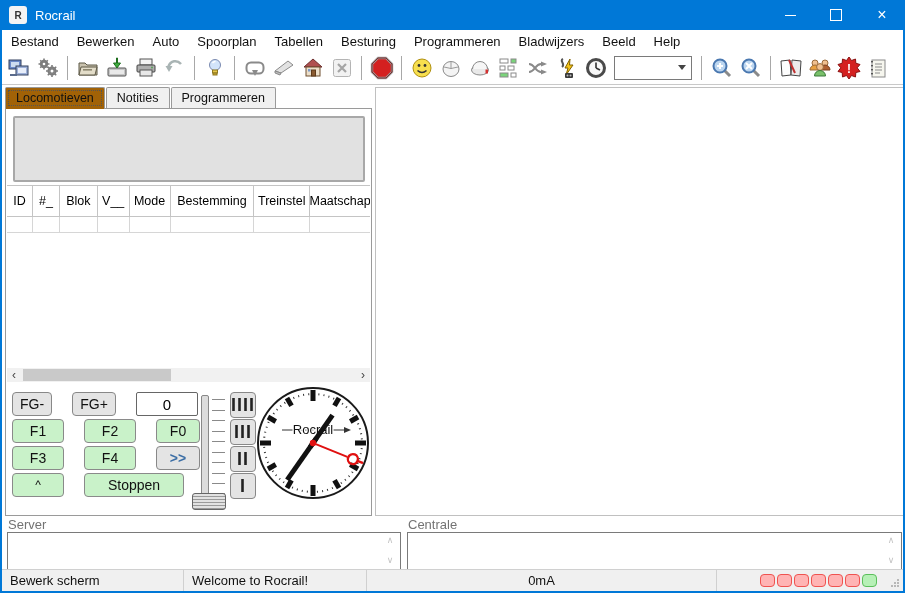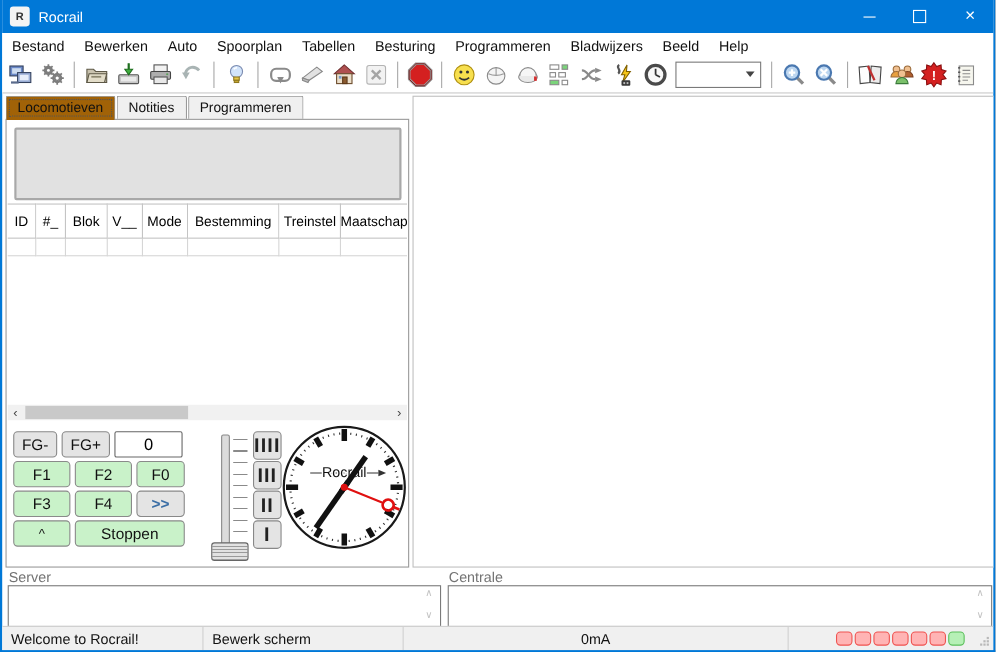--- a/index.html
+++ b/index.html
@@ -40,21 +40,21 @@
   .trow{display:flex;}
   .th{font-weight:normal;display:flex;align-items:center;justify-content:center;height:30px;
       border-right:1px solid #c4c4c4;border-top:1px solid #c4c4c4;border-bottom:1px solid #c4c4c4;
       overflow:hidden;white-space:nowrap;background:#fff;}
   .td{height:15px;border-right:1px solid #d6d6d6;border-bottom:1px solid #d6d6d6;}
   
   .hscroll{position:absolute;left:1px;top:259px;width:363px;height:14px;background:#f1f1f1;display:flex;align-items:center;}
   .harrow{width:14px;text-align:center;font-size:12px;color:#444;line-height:14px;}
   .hthumb{position:absolute;left:16px;top:1px;width:148px;height:12px;background:#c9c9c9;}
   
-  .btnrow{position:absolute;display:flex;gap:4px;}
+  .btnrow{position:absolute;display:flex;gap:20px;}
   .gbtn,.fnbtn{height:24px;border-radius:4px;font-size:14px;display:flex;align-items:center;justify-content:center;box-sizing:border-box;}
   .gbtn{background:#e4e4e4;border:1px solid #888;color:#111;}
   .fnbtn{background:#c9f2c9;border:1px solid #8a8a8a;color:#111;}
   .speed{width:62px;height:24px;border:1px solid #666;border-radius:2px;font-size:15px;text-align:center;font-family:"Liberation Sans",sans-serif;box-sizing:border-box;padding:0;}
   .morebtn{color:#3b6ea5;font-weight:bold;}
   .slider{position:absolute;left:186px;top:284px;width:34px;height:116px;}
   .strack{position:absolute;left:9px;top:2px;width:6px;height:104px;background:#dcdcdc;border:1px solid #888;border-radius:2px;}
   .sticks{position:absolute;left:20px;top:6px;width:13px;height:96px;
           background:repeating-linear-gradient(to bottom,#8a8a8a 0 1px,transparent 1px 10.5px);}
   .shandle{position:absolute;left:0;top:100px;width:32px;height:15px;background:#e2e2e2;border:1px solid #666;border-radius:3px;
@@ -453,25 +453,25 @@
   <span class="iolabel" style="left:406px;top:517px">Centrale</span>
   <div class="iobox" style="left:405px;top:532px;width:493px">
     <span></span>
     <span class="spin">
         <span>∧</span>
         <span>∨</span>
       </span>
   </div>
 
   <div class="statusbar">
+    <div class="scell" style="width:182px;padding-left:8px">
+        <span>Bewerk scherm</span>
+      </div>
     <div class="scell" style="width:183px;padding-left:8px">
         <span>Welcome to Rocrail!</span>
-      </div>
-    <div class="scell" style="width:182px;padding-left:8px">
-        <span>Bewerk scherm</span>
       </div>
     <div class="scell" style="width:350px;justify-content:center">
         <span>0mA</span>
       </div>
     <div class="leds">
       <span class="led red"></span>
       <span class="led red"></span>
       <span class="led red"></span>
       <span class="led red"></span>
       <span class="led red"></span>

